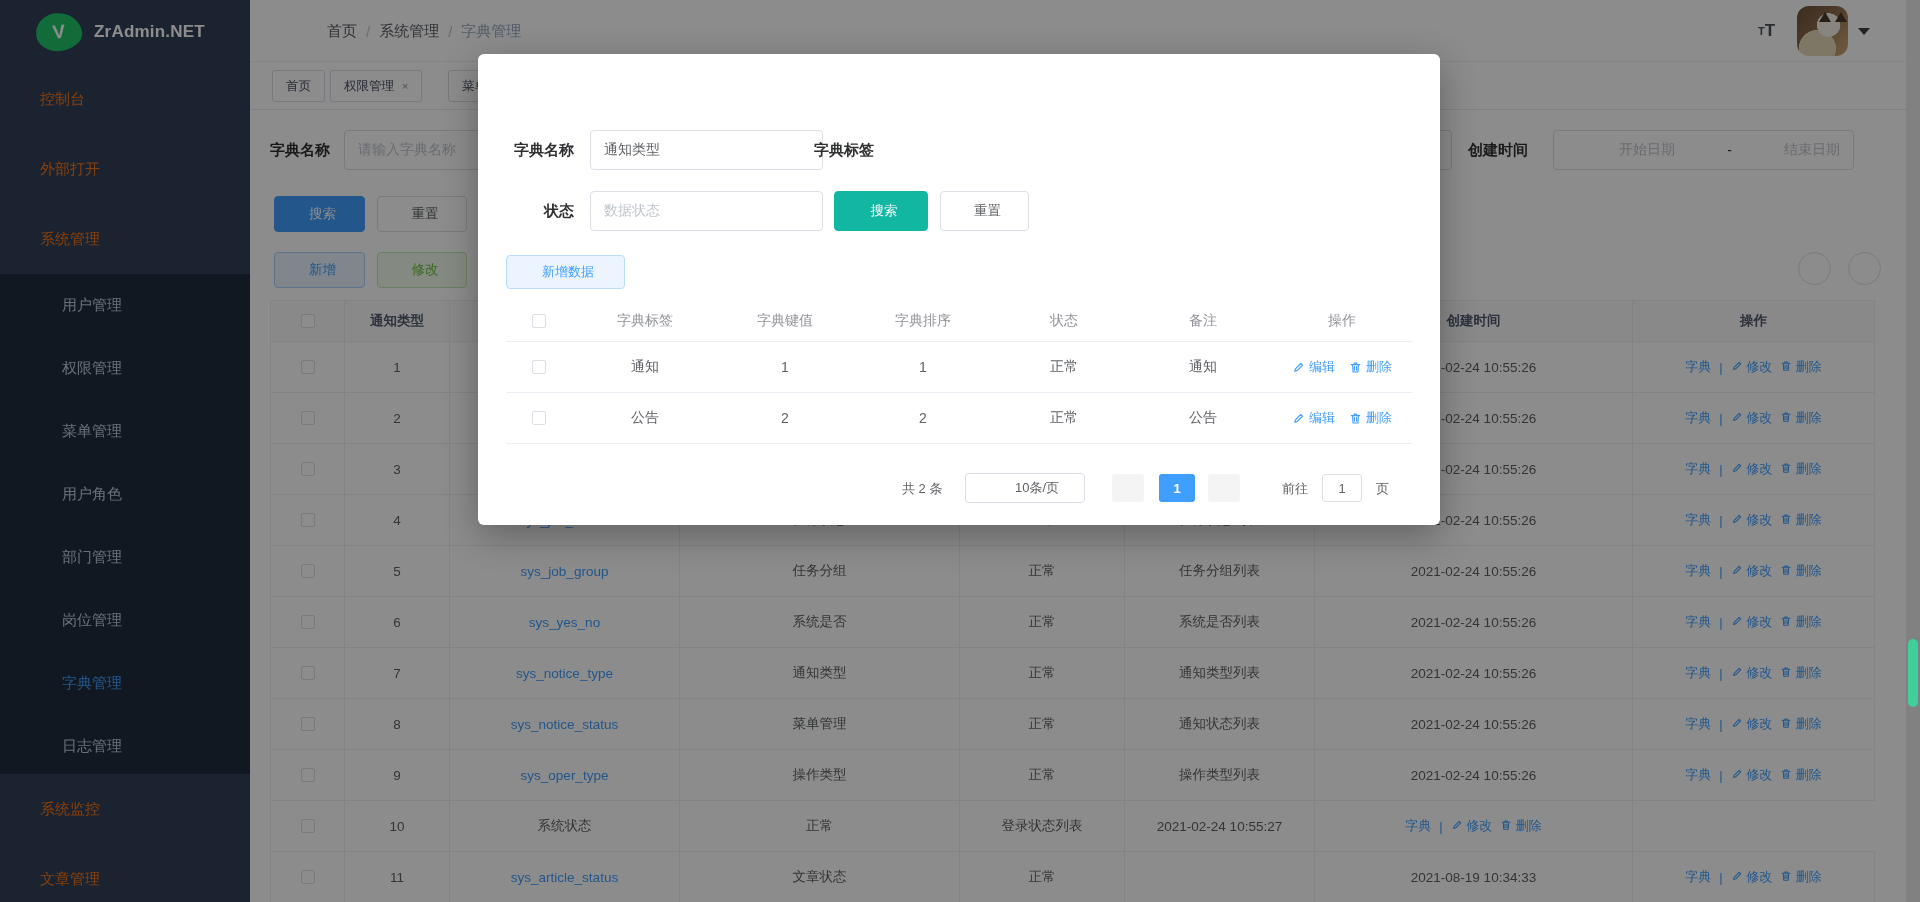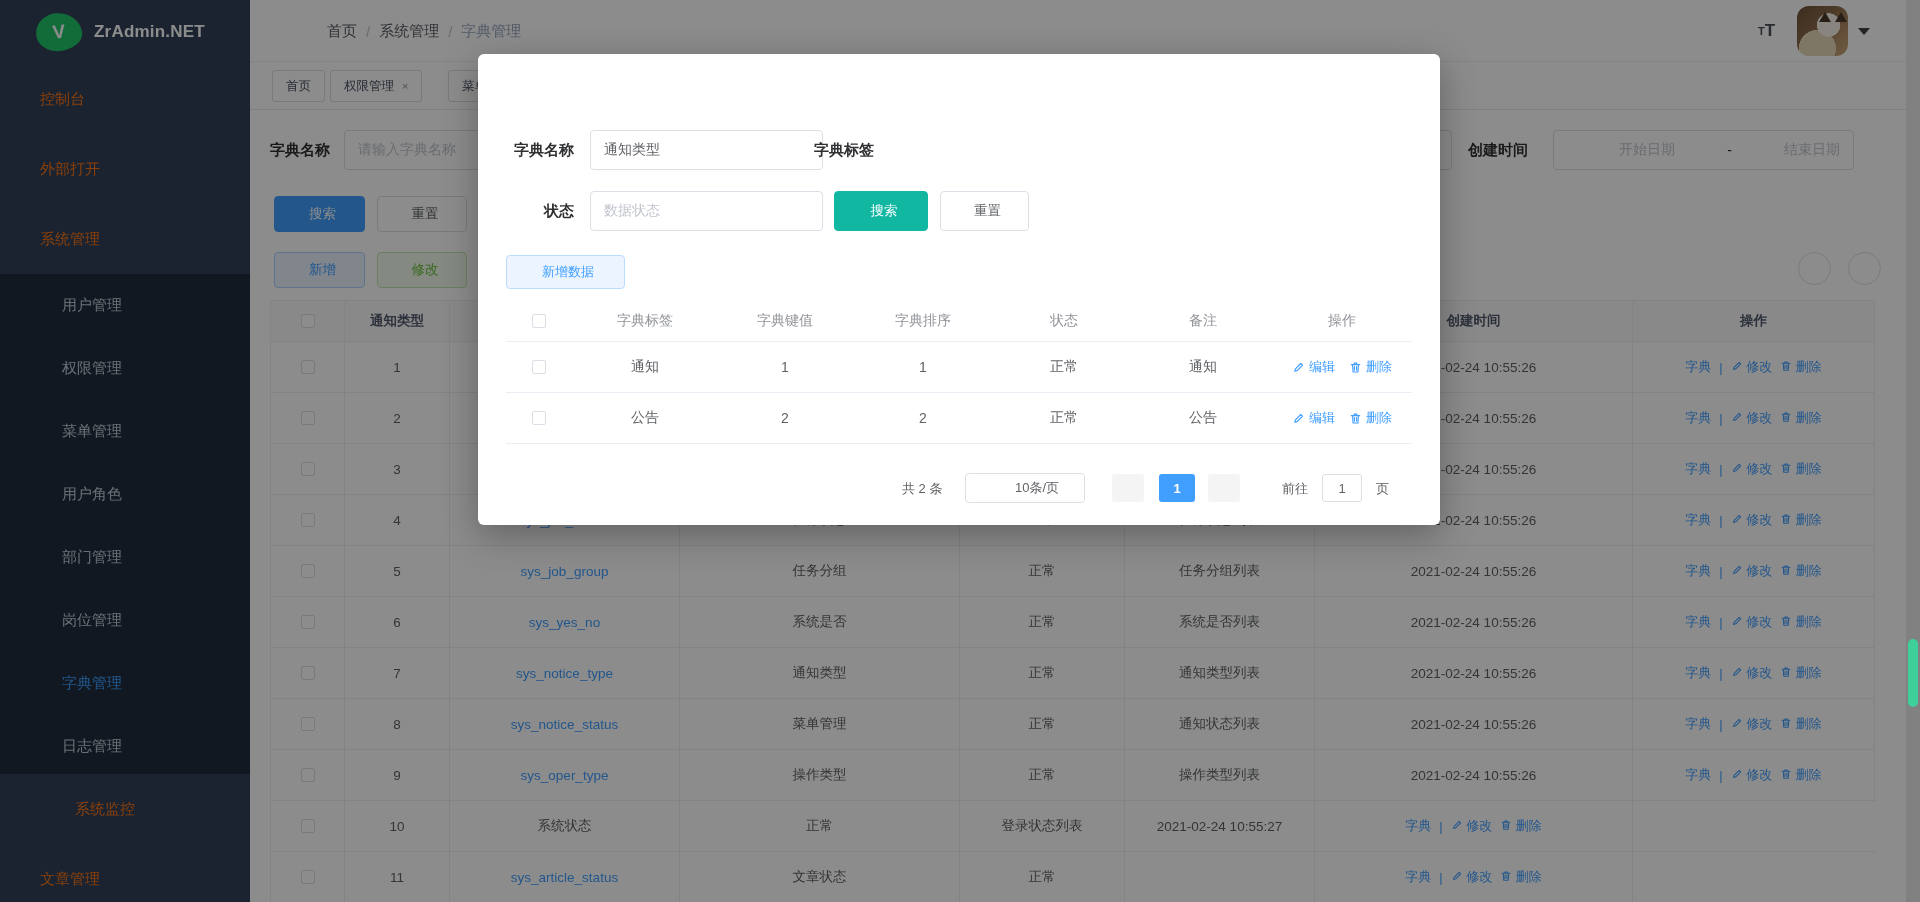--- a/index.html
+++ b/index.html
@@ -163,21 +163,21 @@
         <div class="side-item" style="top: 204px;">
           <span class="ic "><svg viewBox="0 0 16 16" fill="none" stroke="currentColor" stroke-width="1.4" stroke-linecap="round" stroke-linejoin="round">
               <circle cx="8" cy="8" r="2.1"></circle>
               <path d="M8 1.8v2M8 12.2v2M1.8 8h2M12.2 8h2M3.6 3.6l1.4 1.4M11 11l1.4 1.4M12.4 3.6L11 5M5 11l-1.4 1.4"></path>
             </svg></span>
           <span class="lbl">系统管理</span>
           <span class="chev ic"><svg viewBox="0 0 16 16" fill="none" stroke="currentColor" stroke-width="1.4" stroke-linecap="round" stroke-linejoin="round">
               <path d="M4 9.8l4-4 4 4"></path>
             </svg></span>
         </div>
-        <div class="side-item" style="top: 774px; margin-left: 35px;">
+        <div class="side-item" style="top: 774px;">
           <span class="ic "><svg viewBox="0 0 16 16" fill="none" stroke="currentColor" stroke-width="1.4" stroke-linecap="round" stroke-linejoin="round">
               <rect x="1.8" y="2.8" width="12.4" height="8.6" rx="1"></rect>
               <path d="M5.8 14.2h4.4M8 11.4v2.8M5.6 7.2l1.6 1.6 3.2-3.2"></path>
             </svg></span>
           <span class="lbl">系统监控</span>
           <span class="chev ic"><svg viewBox="0 0 16 16" fill="none" stroke="currentColor" stroke-width="1.4" stroke-linecap="round" stroke-linejoin="round">
               <path d="M4 6.2l4 4 4-4"></path>
             </svg></span>
         </div>
         <div class="side-item" style="top: 844px;">
@@ -609,20 +609,21 @@
         </div>
         <div class="bt-row bt-body">
           <div>
             <span class="checkbox"></span>
           </div>
           <div>11</div>
           <div class="blue-link">sys_article_status</div>
           <div>文章状态</div>
           <div>正常</div>
           <div></div>
+          <div>2021-08-19 10:34:33</div>
           <div>
             <span class="ops">
               <span class="blue-link">字典</span>
               <span>|</span>
               <span class="blue-link"><span class="ic svg"><svg viewBox="0 0 16 16" fill="none" stroke="currentColor" stroke-width="1.4" stroke-linecap="round" stroke-linejoin="round">
                     <path d="M3.4 12.6l.8-2.9 6.6-6.6 2.1 2.1-6.6 6.6-2.9.8z"></path>
                   </svg></span> 修改</span>
               <span class="blue-link"><span class="ic svg"><svg viewBox="0 0 16 16" fill="none" stroke="currentColor" stroke-width="1.4" stroke-linecap="round" stroke-linejoin="round">
                     <path d="M2.8 4.4h10.4M6.4 4.4V2.6h3.2v1.8M4.4 4.4l.6 9.2h6l.6-9.2M6.7 6.8v4.4M9.3 6.8v4.4"></path>
                   </svg></span> 删除</span>

